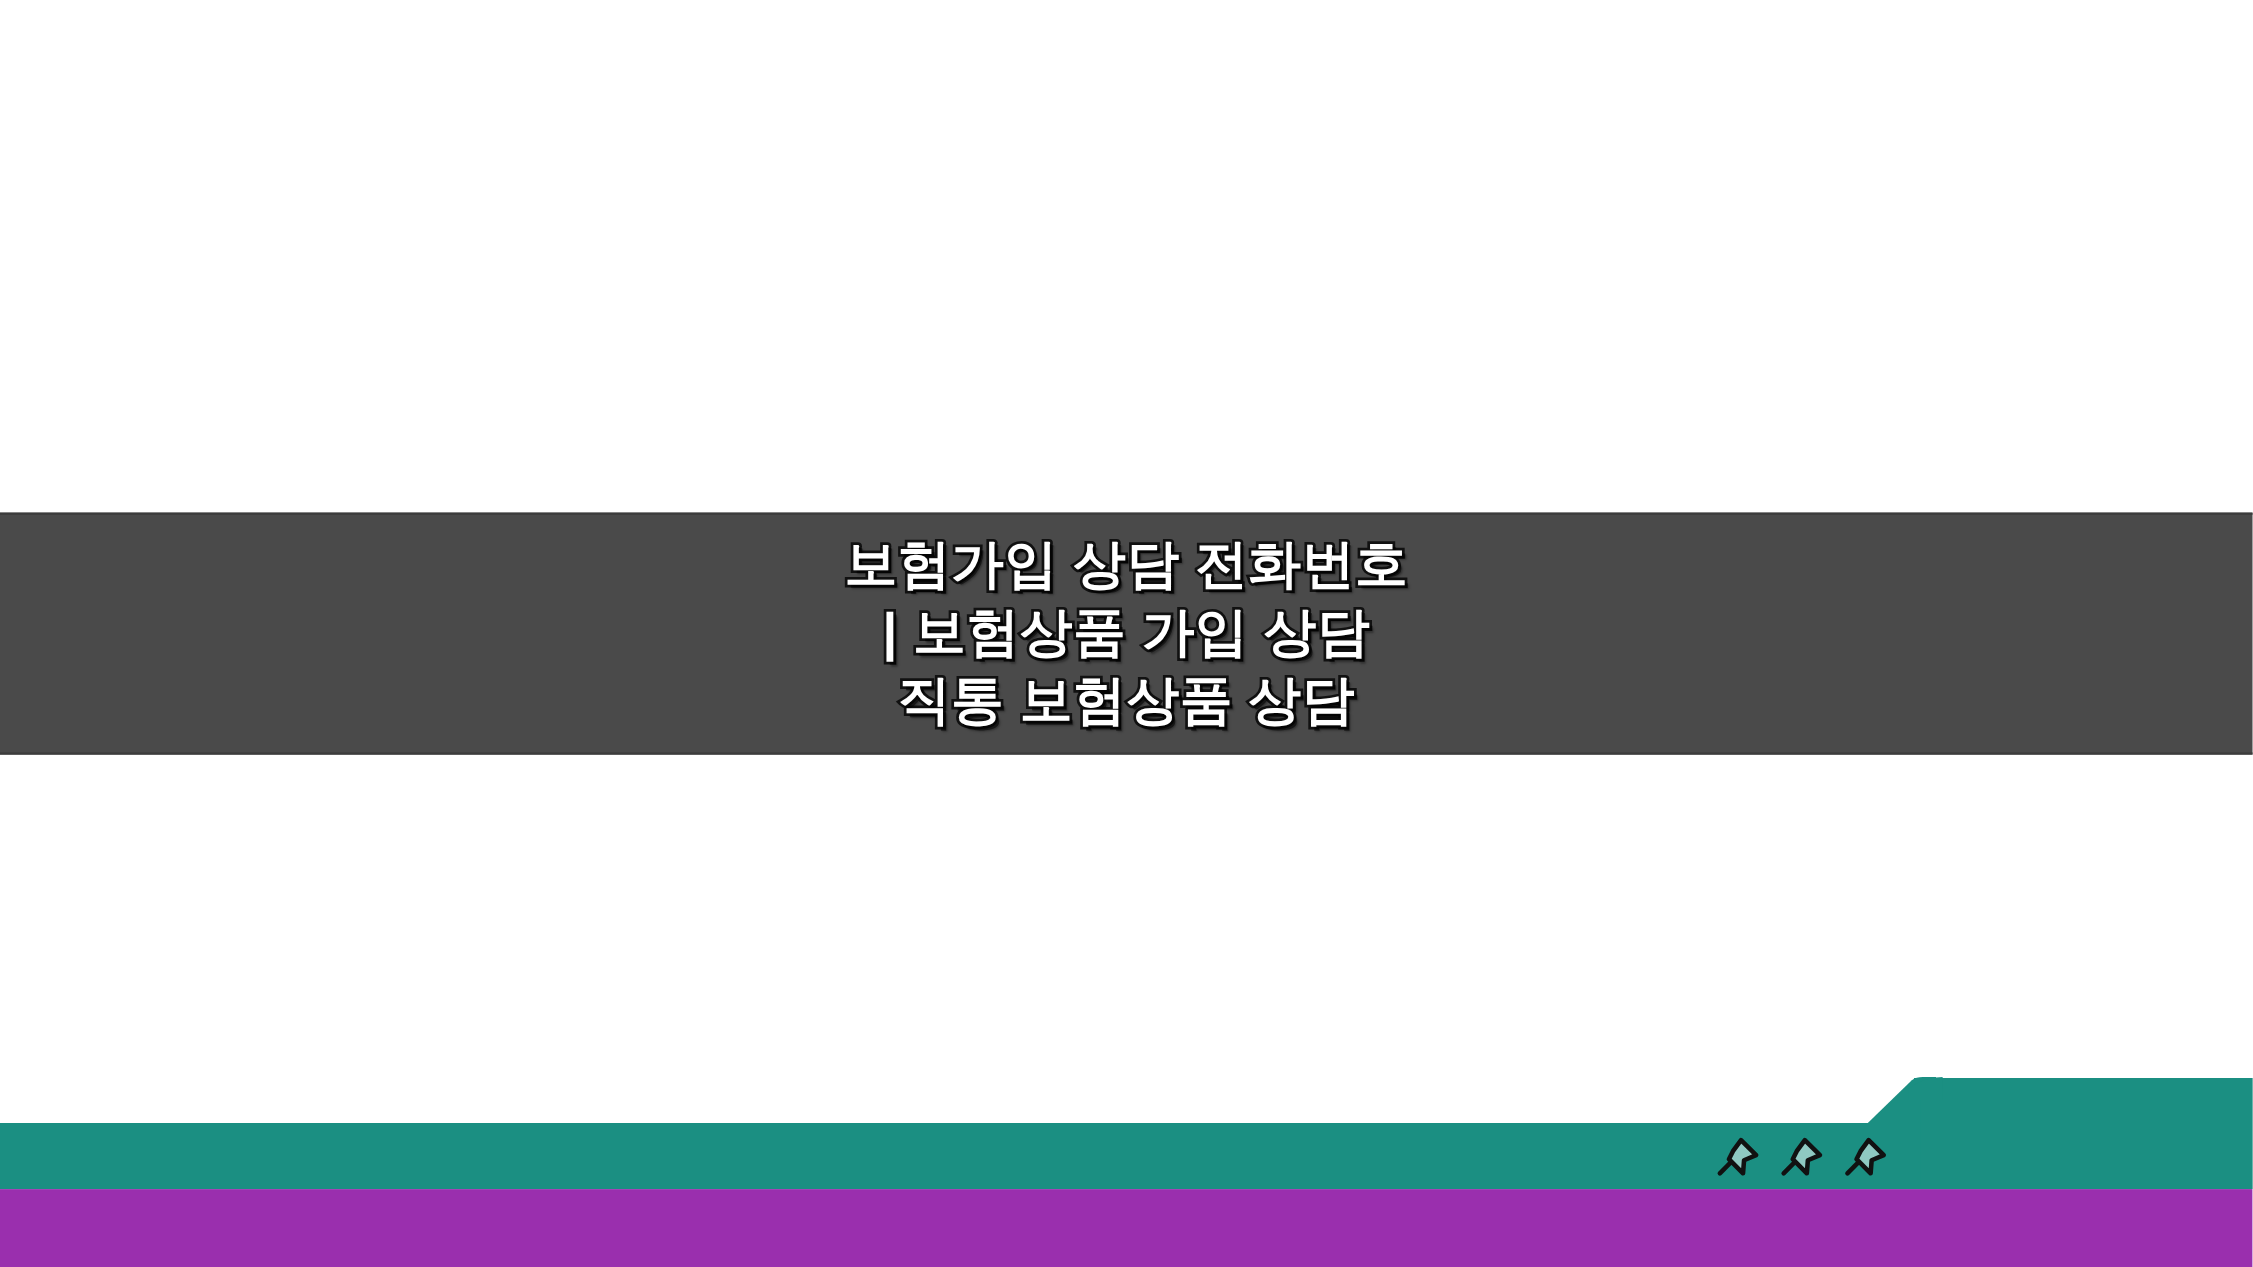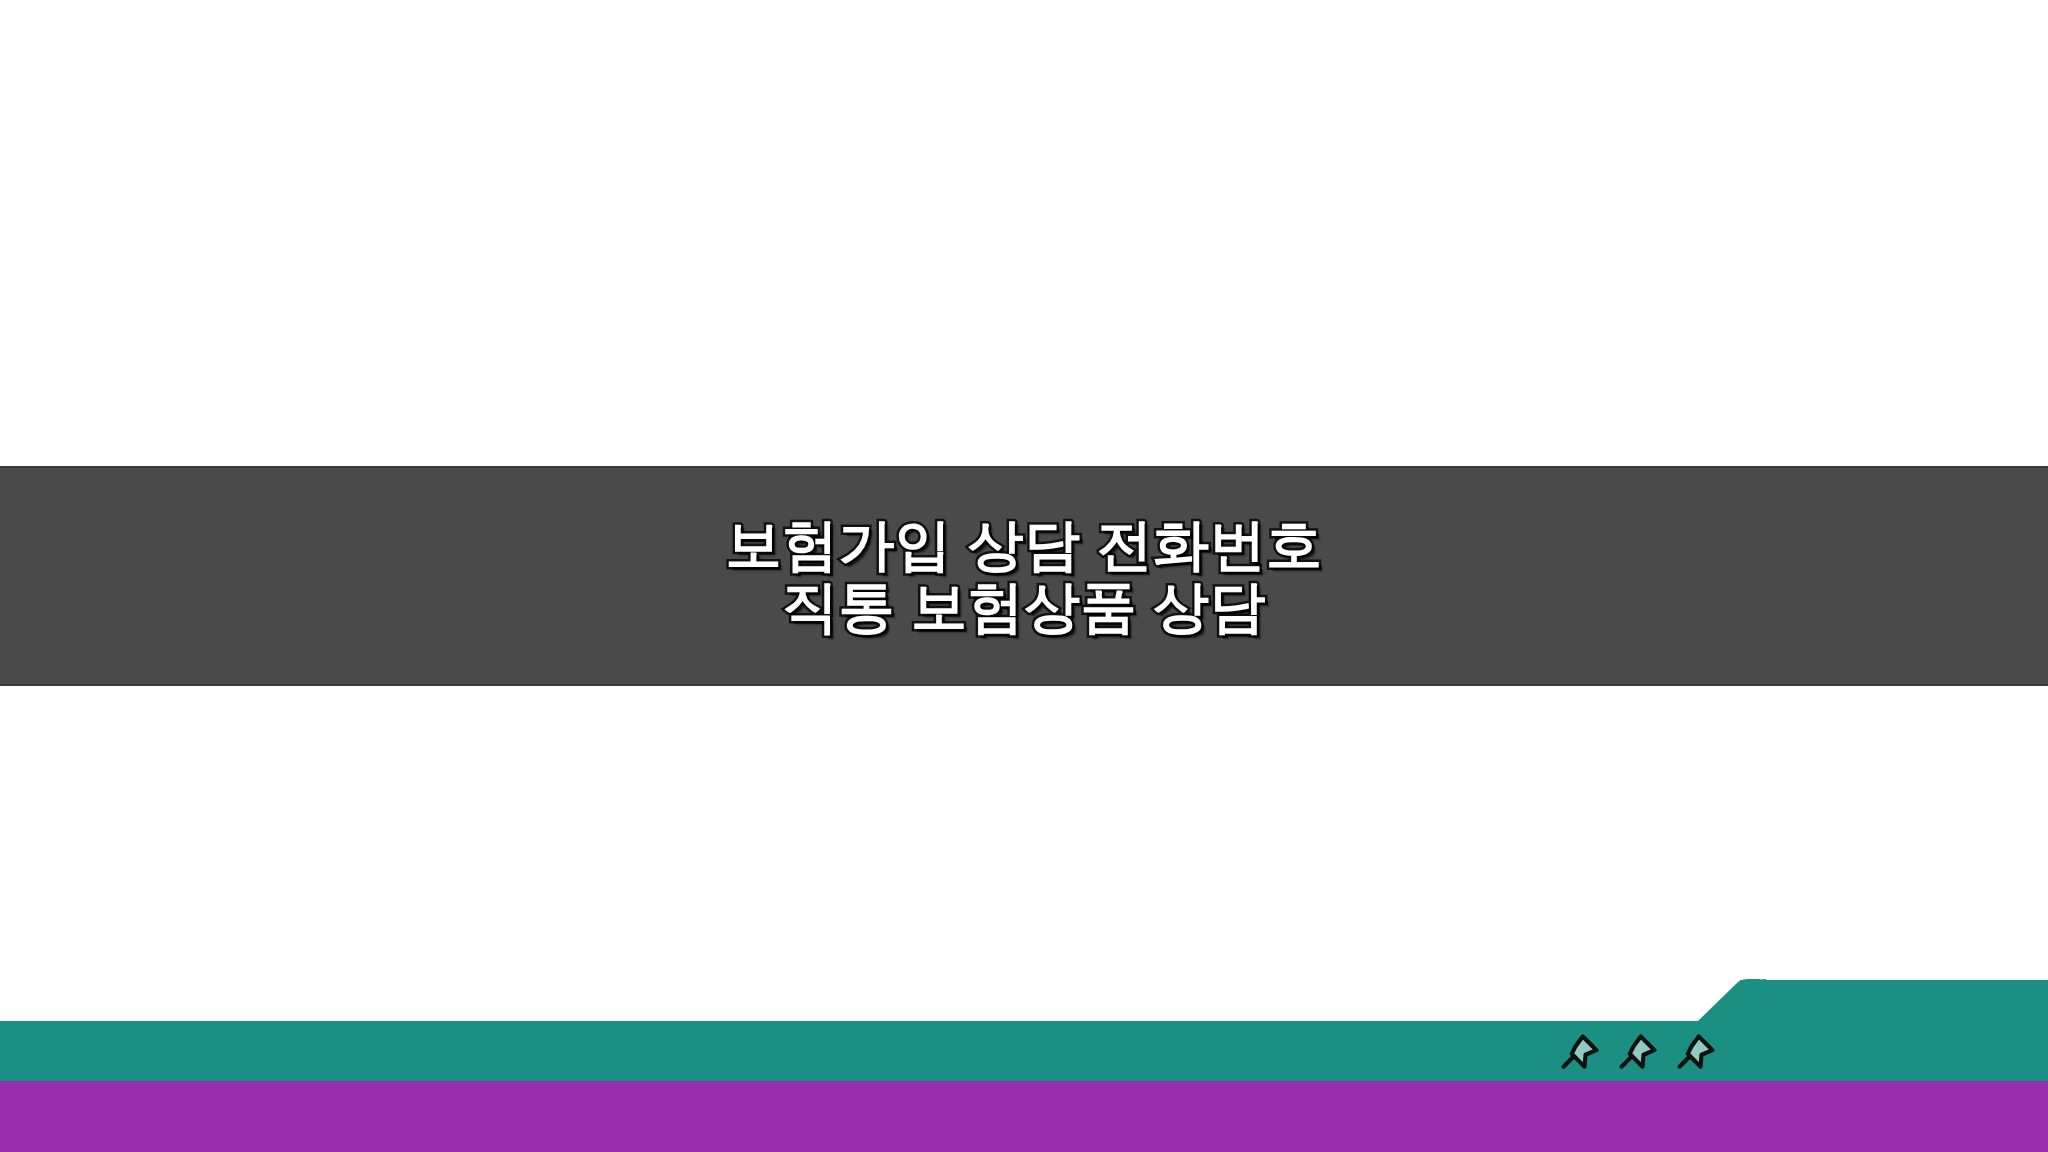--- a/index.html
+++ b/index.html
@@ -32,21 +32,21 @@
     box-sizing: border-box;
     display: flex;
     flex-direction: column;
     align-items: center;
     justify-content: center;
   }
   .title-line {
     color: #ffffff;
     font-family: "Liberation Sans", sans-serif;
     font-weight: 700;
-    font-size: 56px;
+    font-size: 48px;
     line-height: 62px;
     letter-spacing: 0.5px;
     white-space: nowrap;
     text-align: center;
     -webkit-text-stroke: 5px #111111;
     paint-order: stroke fill;
     text-shadow:
        3px 3px 0 rgba(0,0,0,0.55),
        4px 4px 2px rgba(0,0,0,0.35);
   }
@@ -80,20 +80,21 @@
     display: block;
   }
 </style>
 </head>
 <body>
 
 <div id="stage">
 
   <div class="title-band">
     <div class="title-line">보험가입 상담 전화번호</div>
+    <div class="title-line">| 보험상품 가입 상담</div>
     <div class="title-line">직통 보험상품 상담</div>
   </div>
 
   <div class="footer-deco">
     <svg viewBox="0 0 2048 192" xmlns="http://www.w3.org/2000/svg" aria-hidden="true">
 
       <path fill="#1b8f82" d="M0,61 L1740,61 L1740,20 Q1740,20 1746,20 L2048,20 L2048,121 L0,121 Z"></path>
       <path fill="#1b8f82" d="M1698,61 L1738,22 Q1742,19 1748,19 L1760,19 L1760,61 Z"></path>
       <rect x="1746" y="20" width="302" height="101" fill="#1b8f82" rx="0"></rect>
 

